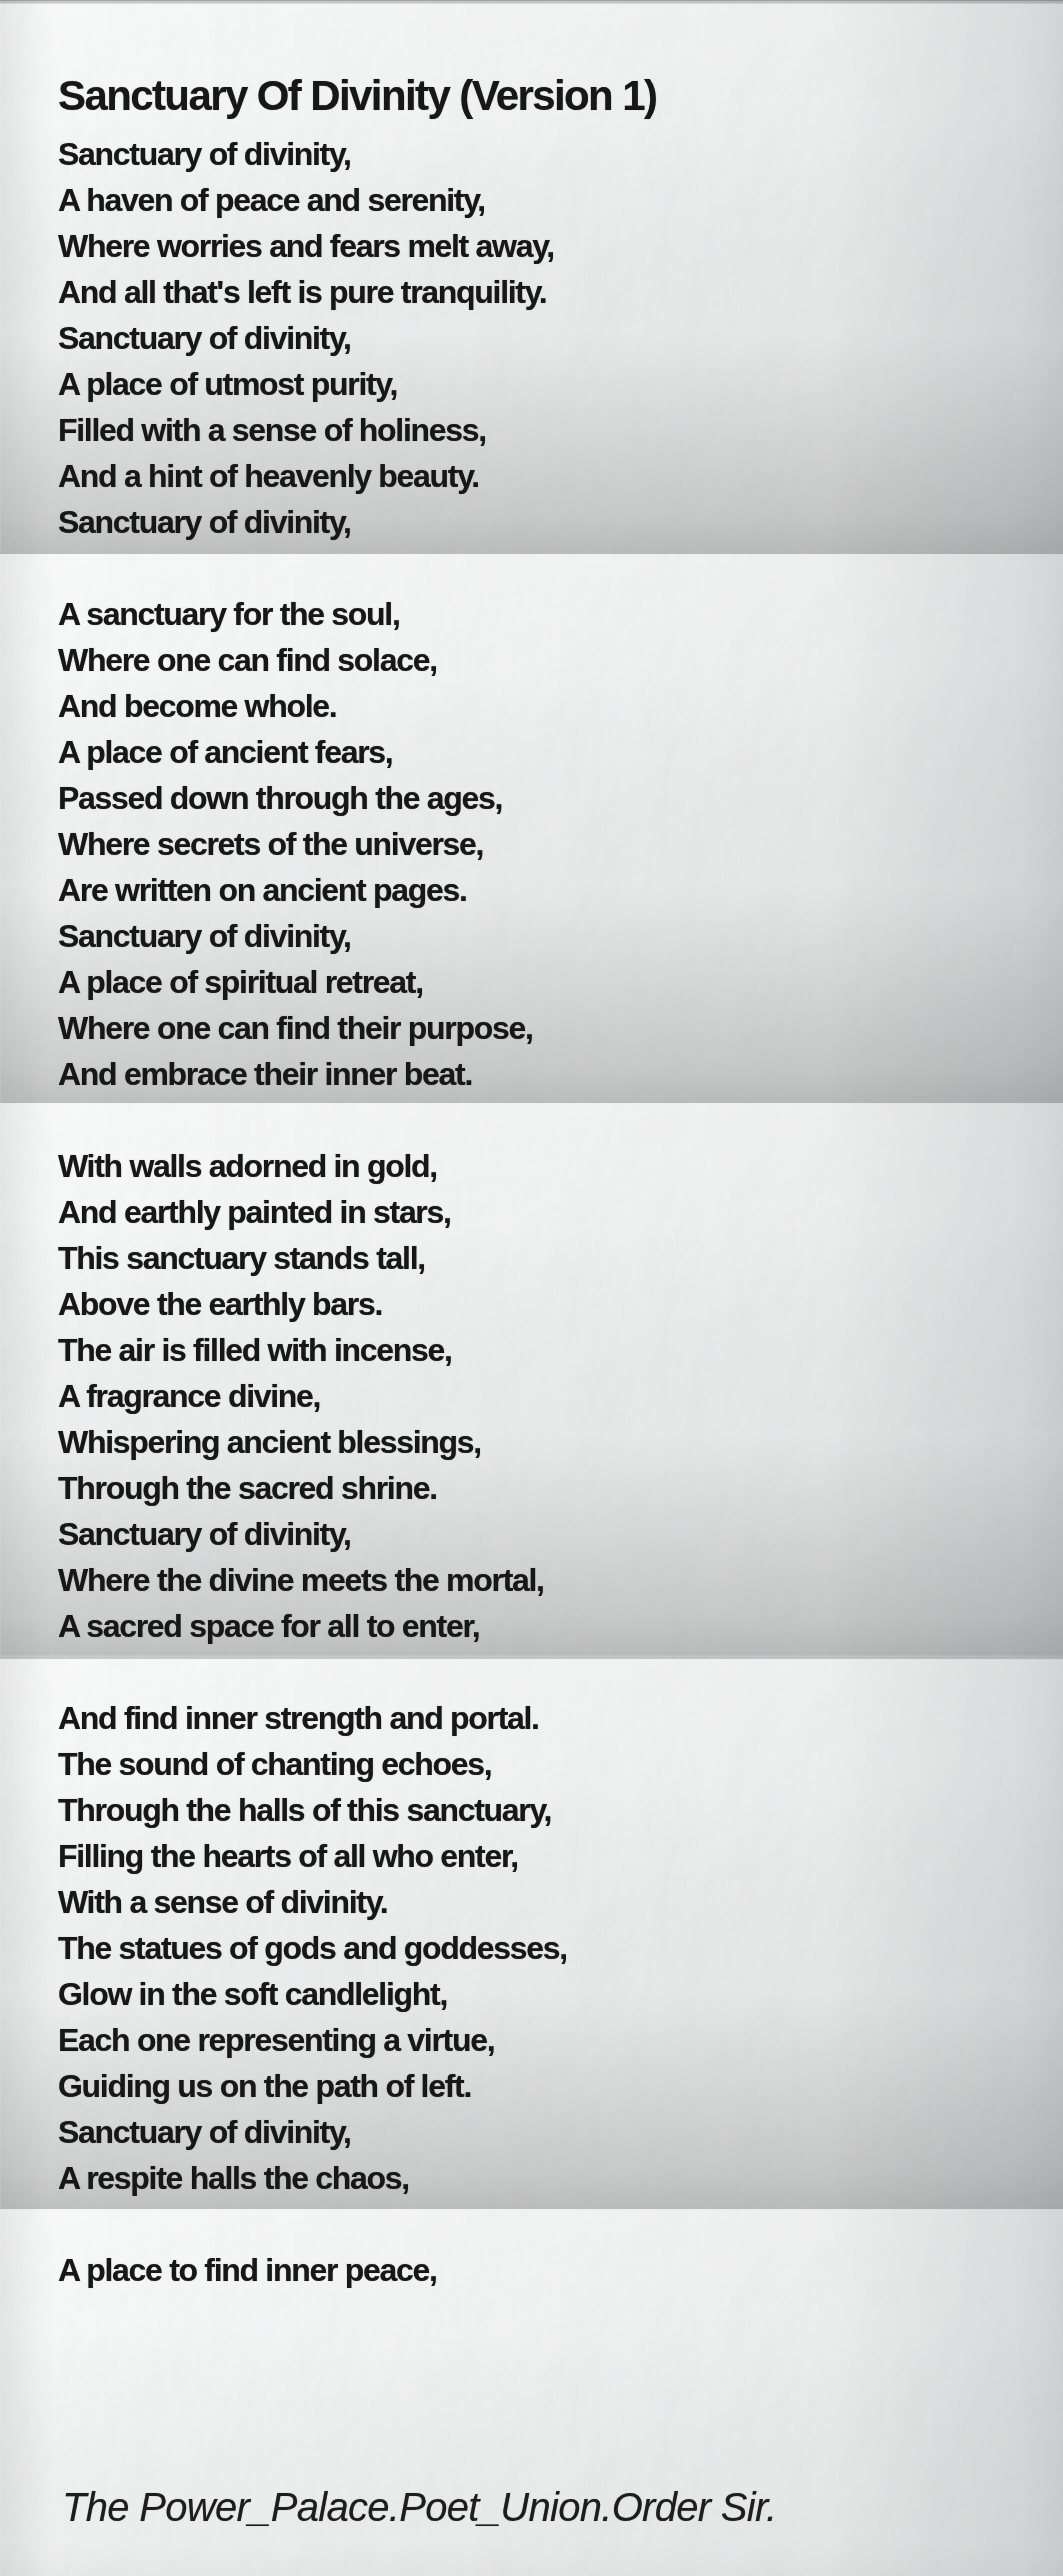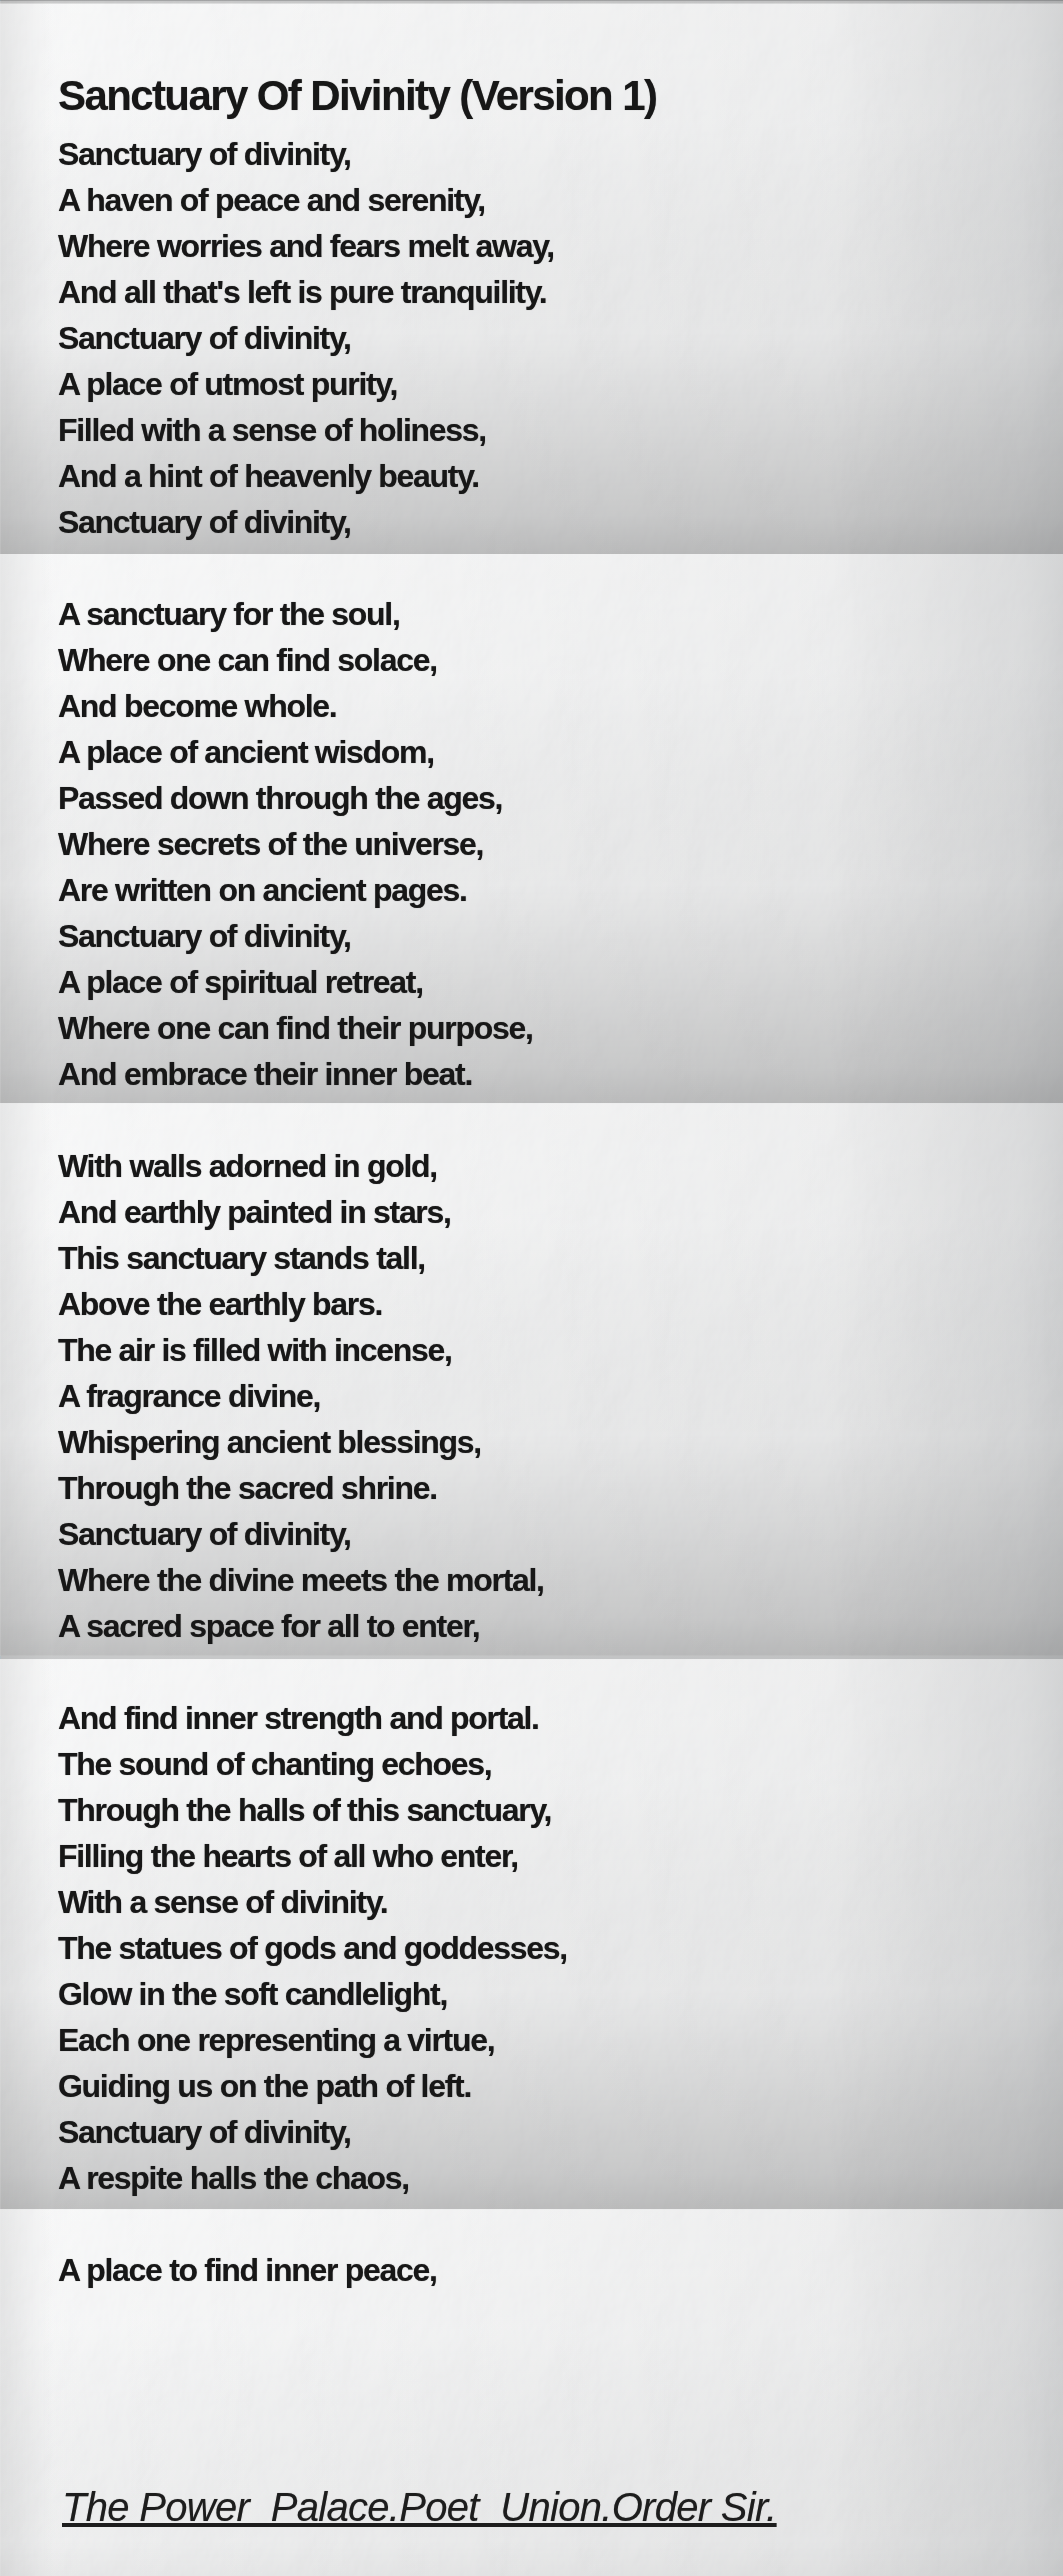--- a/index.html
+++ b/index.html
@@ -43,21 +43,20 @@
   }
   .author{
     position:absolute;
     left:62px;
     top:2481px;
     font:italic 400 40px/53px "Liberation Sans",sans-serif;
     letter-spacing:-0.7px;
     color:#1d1d1d;
     white-space:nowrap;
     text-shadow:0 0 0.9px rgba(25,25,25,.45);
-    text-decoration:underline;
   }
 </style>
 </head>
 <body>
 
 <div class="page" style="--ink: #171717;">
 
   <svg class="bg" width="1064" height="2576" viewBox="0 0 1200 2906" xmlns="http://www.w3.org/2000/svg">
     <defs>
       <filter id="tex" x="0" y="0" width="1200" height="623" filterUnits="userSpaceOnUse" primitiveUnits="userSpaceOnUse">
@@ -131,21 +130,21 @@
         <div class="line">Sanctuary of divinity,</div>
         <div class="line">A place of utmost purity,</div>
         <div class="line">Filled with a sense of holiness,</div>
         <div class="line">And a hint of heavenly beauty.</div>
         <div class="line">Sanctuary of divinity,</div>
       </div>
       <div class="stanza">
         <div class="line">A sanctuary for the soul,</div>
         <div class="line">Where one can find solace,</div>
         <div class="line">And become whole.</div>
-        <div class="line">A place of ancient wisdom,</div>
+        <div class="line">A place of ancient fears,</div>
         <div class="line">Passed down through the ages,</div>
         <div class="line">Where secrets of the universe,</div>
         <div class="line">Are written on ancient pages.</div>
         <div class="line">Sanctuary of divinity,</div>
         <div class="line">A place of spiritual retreat,</div>
         <div class="line">Where one can find their purpose,</div>
         <div class="line">And embrace their inner beat.</div>
       </div>
       <div class="stanza">
         <div class="line">With walls adorned in gold,</div>

